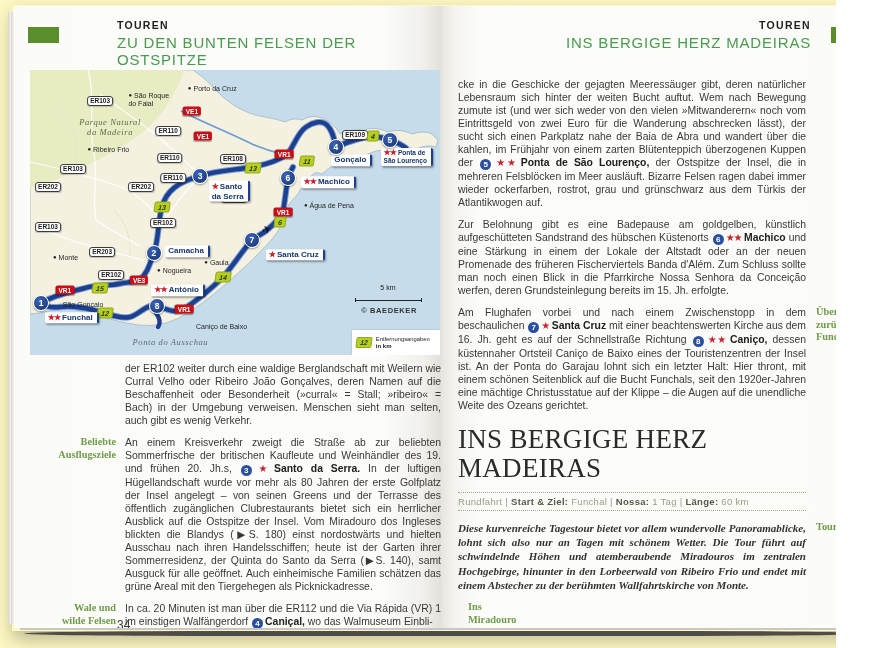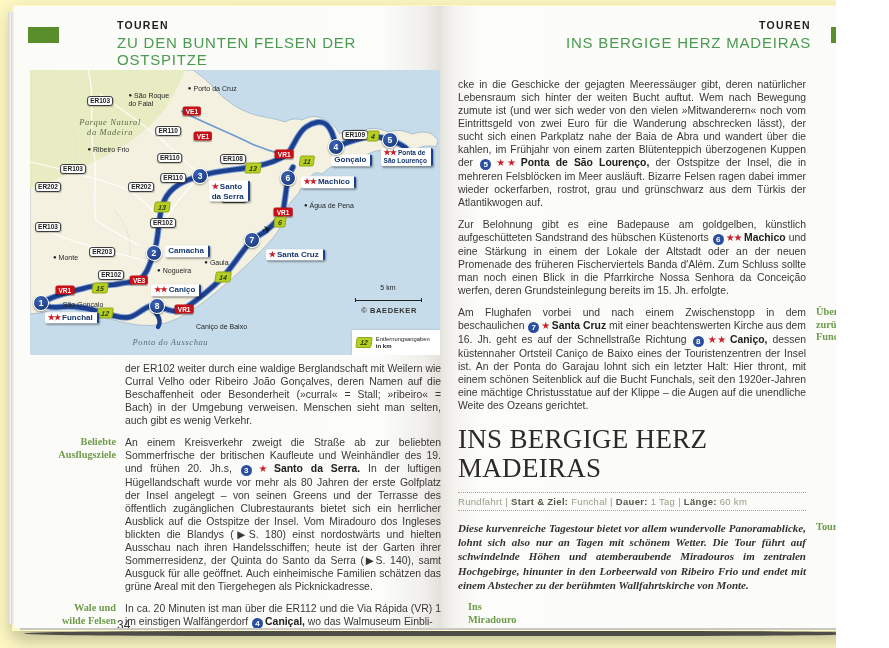--- a/index.html
+++ b/index.html
@@ -187,21 +187,21 @@
           <div class="distlbl" style="left: 18.3%; top: 85.3%;">12</div>
           <div class="town" style="left: 3.6%; top: 86.9%;"><span class="mstars">★★</span><span>Funchal</span></div>
           <div class="town" style="left: 33%; top: 63.6%;"><span>Camacha</span></div>
           <div class="town" style="left: 37%; top: 42.5%; margin-left: 27px;"><span class="mstars">★</span><span>Santo
 da Serra</span></div>
           <div class="town" style="left: 73.5%; top: 31.7%;"><span>Gonçalo</span></div>
           <div class="town town-sm" style="left: 85.5%; top: 30.6%;"><span class="mstars">★★</span><span>Ponta de
 São Lourenço</span></div>
           <div class="town" style="left: 66%; top: 39.4%;"><span class="mstars">★★</span><span>Machico</span></div>
           <div class="town" style="left: 57.5%; top: 64.8%;"><span class="mstars">★</span><span>Santa Cruz</span></div>
-          <div class="town" style="left: 29.6%; top: 77.3%;"><span class="mstars">★★</span><span>Caniço</span></div>
+          <div class="town" style="left: 29.6%; top: 77.3%;"><span class="mstars">★★</span><span>António</span></div>
           <div class="stop" style="left: 2.7%; top: 81.8%;">1</div>
           <div class="stop" style="left: 30.2%; top: 64.2%;">2</div>
           <div class="stop" style="left: 41.5%; top: 37.2%;">3</div>
           <div class="stop" style="left: 74.6%; top: 27%;">4</div>
           <div class="stop" style="left: 87.8%; top: 24.6%;">5</div>
           <div class="stop" style="left: 62.9%; top: 37.9%;">6</div>
           <div class="stop" style="left: 54.1%; top: 59.6%;">7</div>
           <div class="stop" style="left: 31%; top: 82.8%;">8</div>
           <div class="plane" style="left: 57.8%; top: 56.1%;">✈</div>
         </div>
@@ -253,21 +253,21 @@
           <div class="prow rp">
             <div class="ptxt">Am Flughafen vorbei und nach einem Zwischenstopp in dem beschaulichen <span class="ib ib-blue">7</span><span class="stars">★</span><b>Santa Cruz</b> mit einer beachtenswerten Kirche aus dem 16. Jh. geht es auf der Schnellstraße Richtung <span class="ib ib-blue">8</span><span class="stars">★★</span><b>Caniço,</b> dessen küstennaher Ortsteil Caniço de Baixo eines der Touristenzentren der Insel ist. An der Ponta do Garajau lohnt sich ein letzter Halt: Hier thront, mit einem schönen Seitenblick auf die Bucht Funchals, seit den 1920er-Jahren eine mächtige Christusstatue auf der Klippe – die Augen auf die unendliche Weite des Ozeans gerichtet.</div>
             <div class="mnote">Über Caniço zurück nach Funchal</div>
           </div>
         </div>
 
       <div class="h1-block">
         <h1>INS BERGIGE HERZ MADEIRAS</h1>
       </div>
       <div class="meta-wrap">
-        <div class="meta" id="meta-line">Rundfahrt | <b>Start &amp; Ziel: </b>Funchal | <b>Dauer: </b>1 Tag | <b>Länge: </b>60 km</div>
+        <div class="meta" id="meta-line">Rundfahrt | <b>Start &amp; Ziel: </b>Funchal | <b>Nossa: </b>1 Tag | <b>Länge: </b>60 km</div>
       </div>
 
       <div class="prow rp">
         <div class="ptxt intro-txt">Diese kurvenreiche Tagestour bietet vor allem wundervolle Panoramablicke, lohnt sich also nur an Tagen mit schönem Wetter. Die Tour führt auf schwindelnde Höhen und atemberaubende Miradouros im zentralen Hochgebirge, hinunter in den Lorbeerwald von Ribeiro Frio und endet mit einem Abstecher zu der berühmten Wallfahrtskirche von Monte.</div>
         <div class="mnote">Tour 2</div>
       </div>
 
       <div id="rp-bottom">
           <div class="prow rp">
             <div class="mnote">Ins Miradouro</div>

